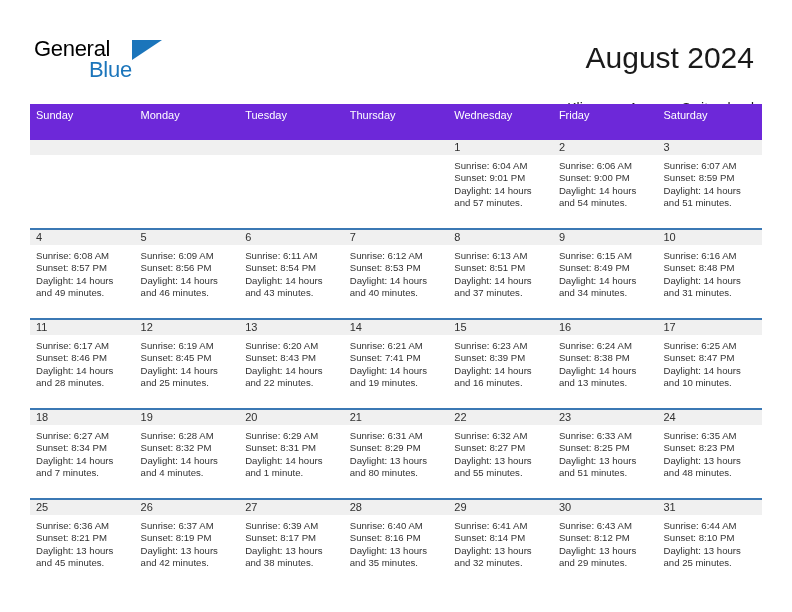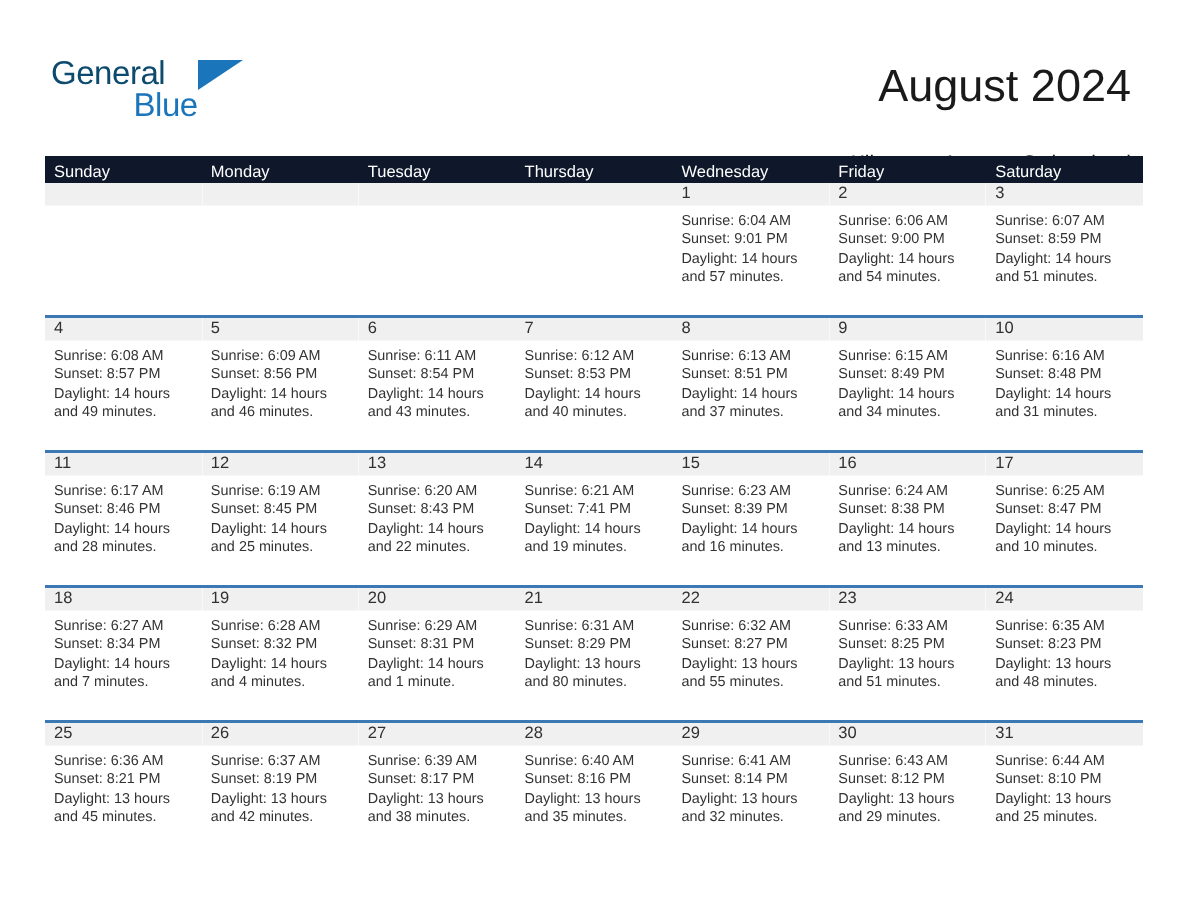--- a/index.html
+++ b/index.html
@@ -35,21 +35,21 @@
     top: 36px;
     width: 200px;
     height: 48px;
   }
   .logo-general {
     position: absolute;
     left: 0;
     top: 0;
     font-size: 22px;
     letter-spacing: -0.3px;
-    color: #0c4a6e;
+    color: #000000;
     font-family: "Liberation Sans", sans-serif;
   }
   .logo-blue {
     position: absolute;
     left: 55px;
     top: 21px;
     font-size: 22px;
     letter-spacing: -0.3px;
     color: #1b75bb;
     font-family: Liberation Sans, sans-serif;
@@ -88,22 +88,22 @@
 
   
   .calendar {
     position: absolute;
     left: 30px;
     top: 104px;
     width: 732px;
   }
   .dow-row {
     display: flex;
-    background: #0f172a;
-    height: 18px;
+    background: #6d28d9;
+    height: 36px;
   }
   .dow {
     flex: 1 1 0;
     color: #ffffff;
     font-size: 11px;
     line-height: 22px;
     padding-left: 6px;
     box-sizing: border-box;
     white-space: nowrap;
   }

